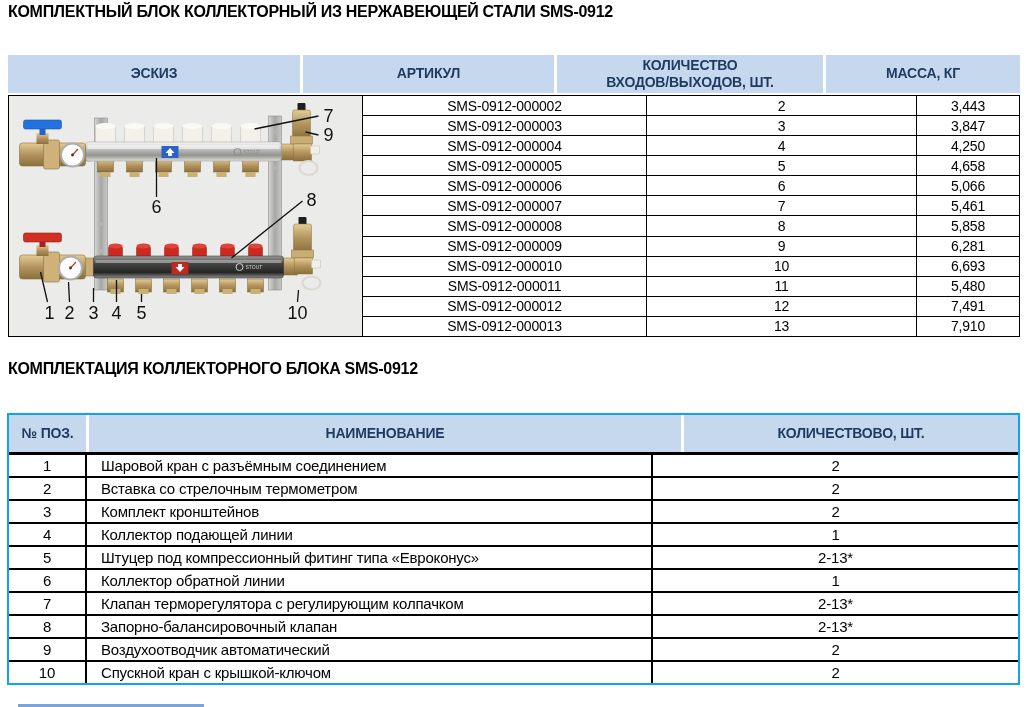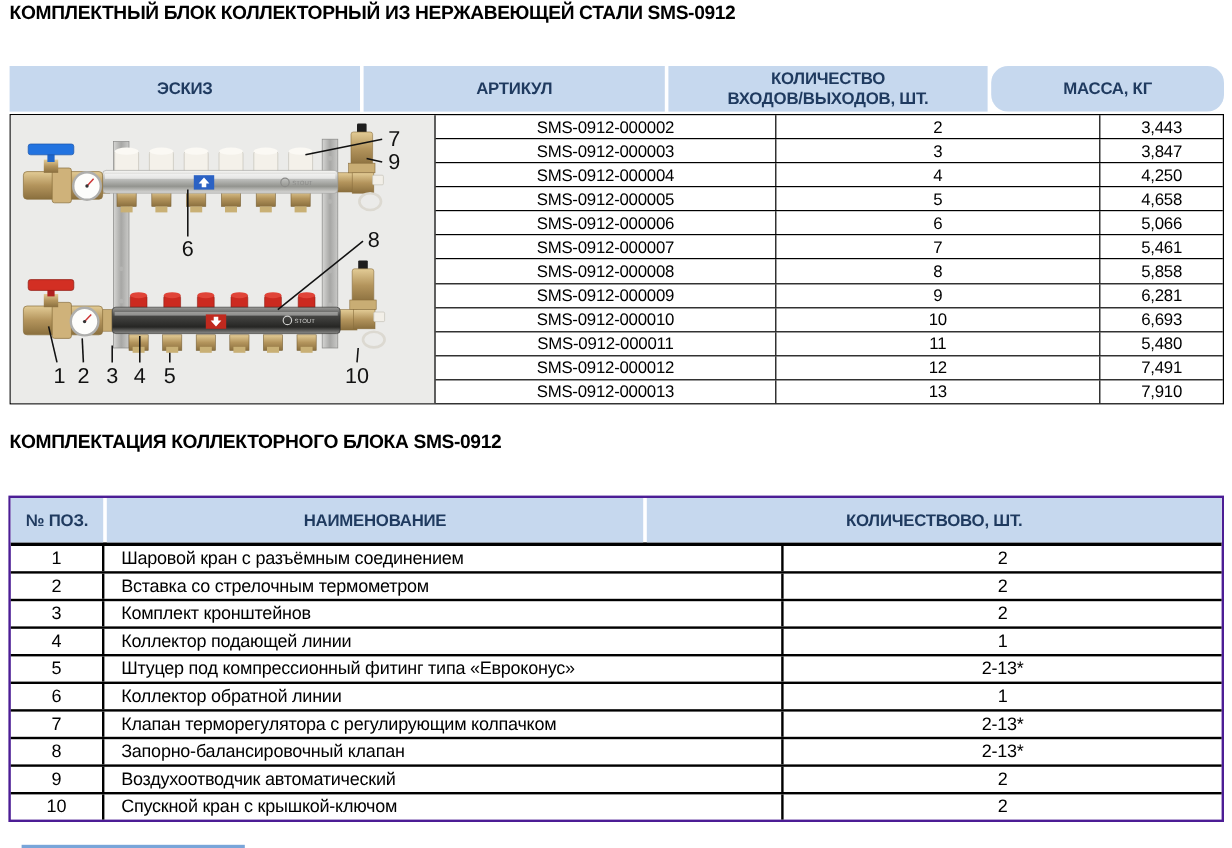--- a/index.html
+++ b/index.html
@@ -16,39 +16,39 @@
   #title2 { top:360px; }
 
   
   .spec-table { position:absolute; left:8px; top:55px; width:1012px; }
   .spec-header { display:flex; gap:3px; height:38px; }
   .hcell {
     background:#C6D8EE; color:#1F3A5F; font-weight:bold; font-size:14px;
     display:flex; flex-direction:column; align-items:center; justify-content:center;
     text-align:center; line-height:1.25; letter-spacing:-0.2px;
   }
-  .w-sketch { width:292px; } .w-article { width:251px; } .w-qty { width:266px; } .w-mass { flex:1;border-radius:14px; }
+  .w-sketch { width:292px; } .w-article { width:251px; } .w-qty { width:266px; } .w-mass { flex:1; }
   .spec-body { margin-top:2px; display:flex; height:242px; border:1.5px solid #000; }
   .sketch-cell { width:354px; border-right:1.5px solid #000; background:#ebebe9; overflow:hidden; }
   .sketch-cell svg { display:block; width:100%; height:100%; }
   .spec-rows { flex:1; display:flex; flex-direction:column; }
   .spec-row { flex:1; display:flex; border-bottom:1.5px solid #000; }
   .spec-row:last-child { border-bottom:none; }
   .spec-row .cell {
     display:flex; align-items:center; justify-content:center;
     font-size:14px; letter-spacing:-0.2px; line-height:1;
   }
   .c-article { width:284px; border-right:1.5px solid #000; }
   .c-qty { width:270px; border-right:1.5px solid #000; }
   .c-mass { flex:1; }
 
   
-  .parts-table { position:absolute; left:7px; top:413px; width:1013px; border:2px solid #4c1d95; }
+  .parts-table { position:absolute; left:7px; top:413px; width:1013px; border:2px solid #0ea5e9; }
   .parts-header { display:flex; gap:3px; height:40px; border-bottom:3px solid #000; background:#fff; }
-  .p-pos-h { width:77px; } .p-name-h { width:447px; } .p-qty-h { flex:1; }
+  .p-pos-h { width:77px; } .p-name-h { width:592px; } .p-qty-h { flex:1; }
   .parts-rows { display:flex; flex-direction:column; height:228px; }
   .parts-row { flex:1; display:flex; border-bottom:2px solid #000; }
   .parts-row:last-child { border-bottom:none; }
   .parts-row .cell { display:flex; align-items:center; font-size:15px; letter-spacing:-0.2px; line-height:1; }
   .p-pos { width:78px; border-right:2px solid #000; justify-content:center; }
   .p-name { width:566px; border-right:2px solid #000; padding-left:14px; justify-content:flex-start; }
   .p-qty { flex:1; justify-content:center; }
 
   .footnote { position:absolute; left:29px; top:725px; font-size:19px; letter-spacing:-0.2px;font-family:Liberation Mono, monospace; }
   .blue-artifact { position:absolute; left:18px; top:704px; width:186px; height:3px; background:#79A5D9; }

